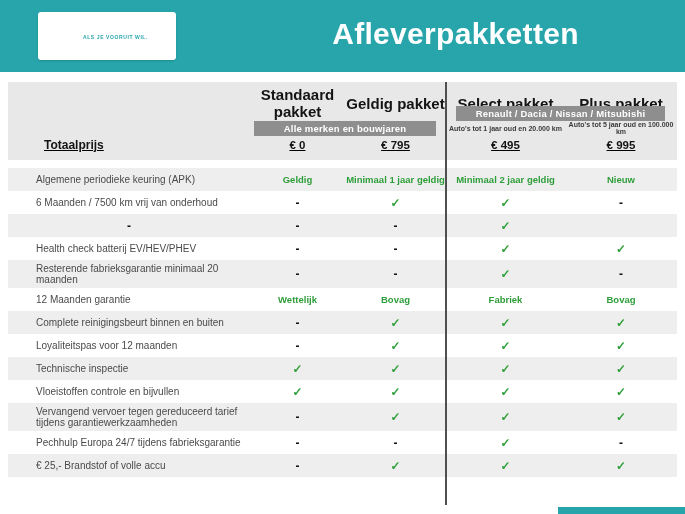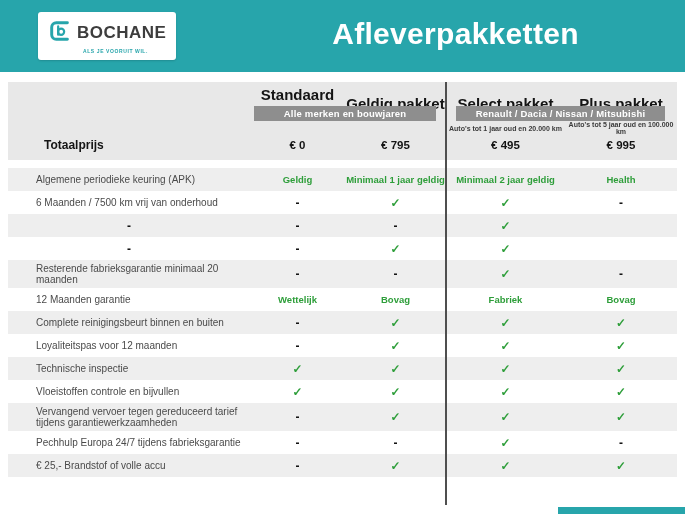--- a/index.html
+++ b/index.html
@@ -26,21 +26,21 @@
   .hdr-block { margin:10px 8px 0; background:#e8e8e8; padding:4px 0; }
   .col-headers { height:20px; align-items:center; }
   .ch { font-size:15px; font-weight:bold; color:#141414; text-align:center; }
   .banner-row { height:15px; align-items:center; }
   .banner { background:#8e8e8e; color:#ffffff; font-size:9.5px; font-weight:bold; height:15px;
             display:flex; align-items:center; justify-content:center; letter-spacing:0.2px; }
   .b1 { grid-column:2/4; margin:0 10px 0 4px; }
   .b2 { grid-column:4/6; margin:0 12px 0 10px; }
   .subnote-row { height:12px; align-items:center; }
   .subnote { font-size:7px; font-weight:bold; color:#3a3a3a; text-align:center; }
-  .total-row { height:23px; align-items:center; }
+  .total-row { height:23px; align-items:center;text-decoration:underline; }
   .total-lbl { font-size:12px; font-weight:bold; color:#141414; padding-left:36px; }
   .price { font-size:11.5px; font-weight:bold; color:#141414; text-align:center; }
 
   
   .rows { margin:8px 8px 0; }
   .row { min-height:23px; align-items:center; }
   .row:nth-child(odd) { background:#eeeeee; }
   .lbl { font-size:10px; color:#4a4a4a; padding:3px 8px 3px 28px; line-height:11px; }
   .val { text-align:center; }
   .dash { color:#141414; font-weight:bold; font-size:12px; }
@@ -50,47 +50,37 @@
   .divider { position:absolute; left:445px; top:82px; width:2px; height:423px; background:#4f4f4f; }
   .bottom-accent { position:absolute; right:0; bottom:0; width:127px; height:7px; background:#27a5ab; }
 </style>
 </head>
 <body>
 
 <div class="page">
 
   <div class="topbar">
     <div class="logo">
-      <div class="logo-row">
-        <span class="logo-icon">
-          <svg width="24" height="24" viewBox="0 0 26 26">
-            <path d="M21 4 H9 a5 5 0 0 0 -5 5 v8 a5 5 0 0 0 5 5 h12" fill="none" stroke="#27a5ab" stroke-width="3.2" stroke-linecap="round"></path>
-            <path d="M11 8 v9" fill="none" stroke="#27a5ab" stroke-width="2.4" stroke-linecap="round"></path>
-            <circle cx="14.2" cy="13.8" r="3.3" fill="none" stroke="#27a5ab" stroke-width="2.4"></circle>
-          </svg>
-        </span>
-        <span class="logo-name">BOCHANE</span>
-      </div>
       <div class="logo-tagline">ALS JE VOORUIT WIL.</div>
     </div>
     <div class="page-title">Afleverpakketten</div>
   </div>
 
   <div class="hdr-block">
     <div class="grid col-headers">
       <div></div>
       <div class="ch">Standaard pakket</div>
       <div class="ch">Geldig pakket</div>
       <div class="ch">Select pakket</div>
       <div class="ch">Plus pakket</div>
     </div>
     <div class="grid banner-row">
       <div></div>
+      <div class="banner b2">Renault / Dacia / Nissan / Mitsubishi</div>
       <div class="banner b1">Alle merken en bouwjaren</div>
-      <div class="banner b2">Renault / Dacia / Nissan / Mitsubishi</div>
     </div>
     <div class="grid subnote-row">
       <div></div>
         <div></div>
         <div></div>
       <div class="subnote">Auto's tot 1 jaar oud en 20.000 km</div>
       <div class="subnote">Auto's tot 5 jaar oud en 100.000 km</div>
     </div>
     <div class="grid total-row">
       <div class="total-lbl">Totaalprijs</div>
@@ -100,36 +90,37 @@
       <div class="price">€ 995</div>
     </div>
   </div>
 
   <div class="rows">
     <div class="grid row">
       <div class="lbl">Algemene periodieke keuring (APK)</div>
       <div class="val green-text">Geldig</div>
       <div class="val green-text">Minimaal 1 jaar geldig</div>
       <div class="val green-text">Minimaal 2 jaar geldig</div>
-      <div class="val green-text">Health</div>
+      <div class="val green-text">Nieuw</div>
     </div>
     <div class="grid row">
       <div class="lbl">6 Maanden / 7500 km vrij van onderhoud</div>
       <div class="val dash">-</div>
       <div class="val check">✓</div>
       <div class="val check">✓</div>
       <div class="val dash">-</div>
     </div>
     <div class="grid row">
       <div class="val dash">-</div>
       <div class="val dash">-</div>
       <div class="val dash">-</div>
       <div class="val check">✓</div>
     </div>
     <div class="grid row">
+      <div class="lbl">Health check batterij EV/HEV/PHEV</div>
       <div class="val dash">-</div>
       <div class="val dash">-</div>
       <div class="val check">✓</div>
       <div class="val check">✓</div>
     </div>
     <div class="grid row">
       <div class="lbl">Resterende fabrieksgarantie minimaal 20 maanden</div>
       <div class="val dash">-</div>
       <div class="val dash">-</div>
       <div class="val check">✓</div>

